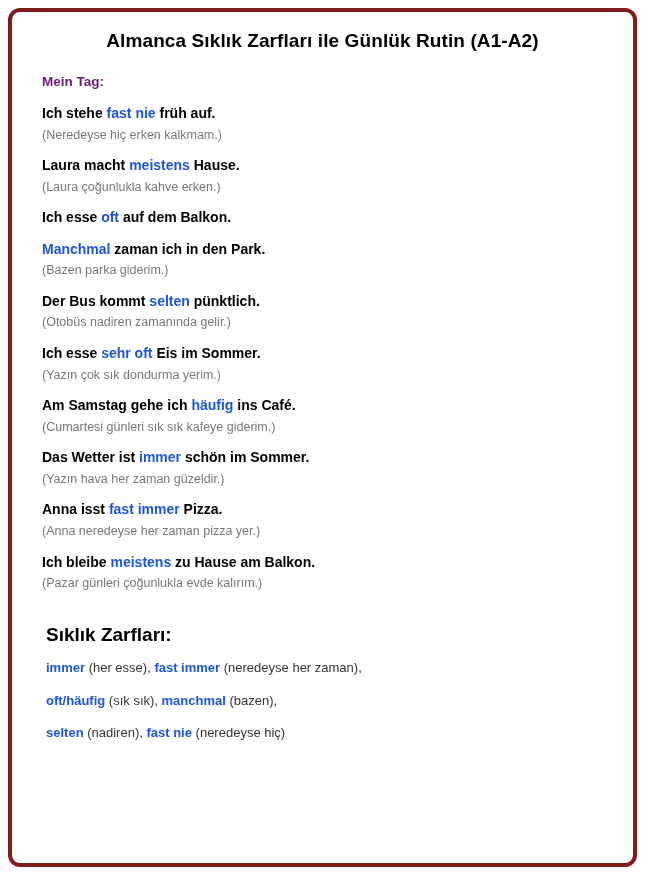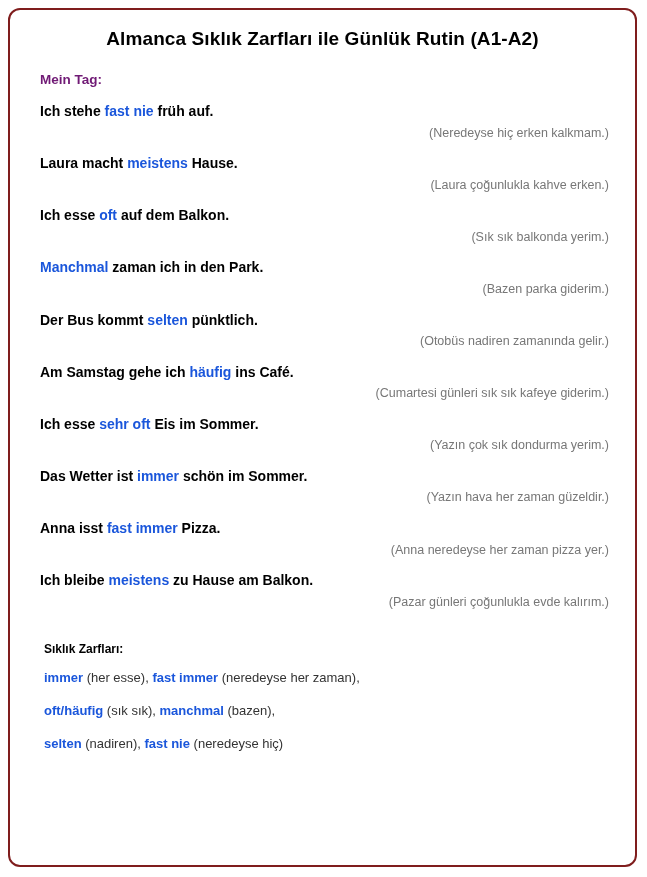--- a/index.html
+++ b/index.html
@@ -13,21 +13,21 @@
     font-family: "Liberation Sans", sans-serif;
     color: #000000;
   }
   .card {
     position: absolute;
     left: 8px;
     top: 8px;
     width: 629px;
     height: 859px;
     box-sizing: border-box;
-    border: 2px solid #7f1d1d;
+    border: 4px solid #7f1d1d;
     border-radius: 12px;
     background: #ffffff;
     overflow: hidden;
   }
   .title {
     text-align: center;
     font-size: 19px;
     font-weight: bold;
     color: #000000;
     margin: 18px 20px 0 20px;
@@ -54,27 +54,26 @@
   }
   .adv {
     color: #1a56db;
     font-weight: bold;
   }
   .tr {
     font-size: 12.5px;
     color: #777777;
     margin-top: 5px;
     line-height: 1.25;
-    text-align: right;
   }
   .gap {
     height: 18px;
   }
   .summary-title {
-    font-size: 12px;
+    font-size: 19px;
     font-weight: bold;
     color: #000000;
     margin: 0 0 14px 4px;
   }
   .summary-line {
     font-size: 13px;
     color: #555555;
     margin: 0 0 16px 4px;
     line-height: 1.3;
   }
@@ -109,49 +108,48 @@
       <div class="de">
         <span>Laura macht </span><span class="adv">meistens</span><span> Hause.</span>
       </div>
       <div class="tr">(Laura çoğunlukla kahve erken.)</div>
     </div>
 
     <div class="entry">
       <div class="de">
         <span>Ich esse </span><span class="adv">oft</span><span> auf dem Balkon.</span>
       </div>
-      <div class="tr">(Sık sık balkonda yerim.)</div>
     </div>
 
     <div class="entry">
       <div class="de">
         <span></span><span class="adv">Manchmal</span><span> zaman ich in den Park.</span>
       </div>
       <div class="tr">(Bazen parka giderim.)</div>
     </div>
 
     <div class="entry">
       <div class="de">
         <span>Der Bus kommt </span><span class="adv">selten</span><span> pünktlich.</span>
       </div>
       <div class="tr">(Otobüs nadiren zamanında gelir.)</div>
     </div>
 
     <div class="entry">
       <div class="de">
-        <span>Am Samstag gehe ich </span><span class="adv">häufig</span><span> ins Café.</span>
+        <span>Ich esse </span><span class="adv">sehr oft</span><span> Eis im Sommer.</span>
       </div>
-      <div class="tr">(Cumartesi günleri sık sık kafeye giderim.)</div>
+      <div class="tr">(Yazın çok sık dondurma yerim.)</div>
     </div>
 
     <div class="entry">
       <div class="de">
-        <span>Ich esse </span><span class="adv">sehr oft</span><span> Eis im Sommer.</span>
+        <span>Am Samstag gehe ich </span><span class="adv">häufig</span><span> ins Café.</span>
       </div>
-      <div class="tr">(Yazın çok sık dondurma yerim.)</div>
+      <div class="tr">(Cumartesi günleri sık sık kafeye giderim.)</div>
     </div>
 
     <div class="entry">
       <div class="de">
         <span>Das Wetter ist </span><span class="adv">immer</span><span> schön im Sommer.</span>
       </div>
       <div class="tr">(Yazın hava her zaman güzeldir.)</div>
     </div>
 
     <div class="entry">

